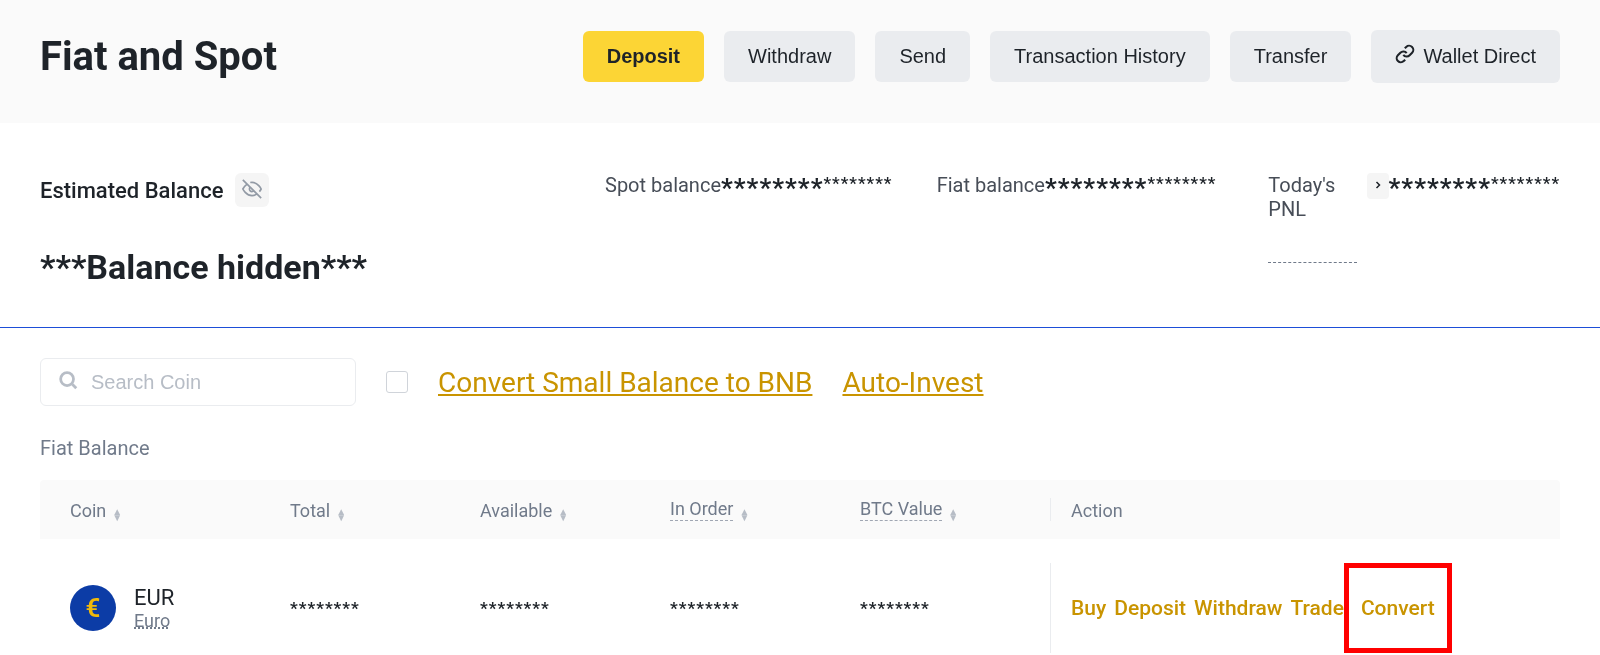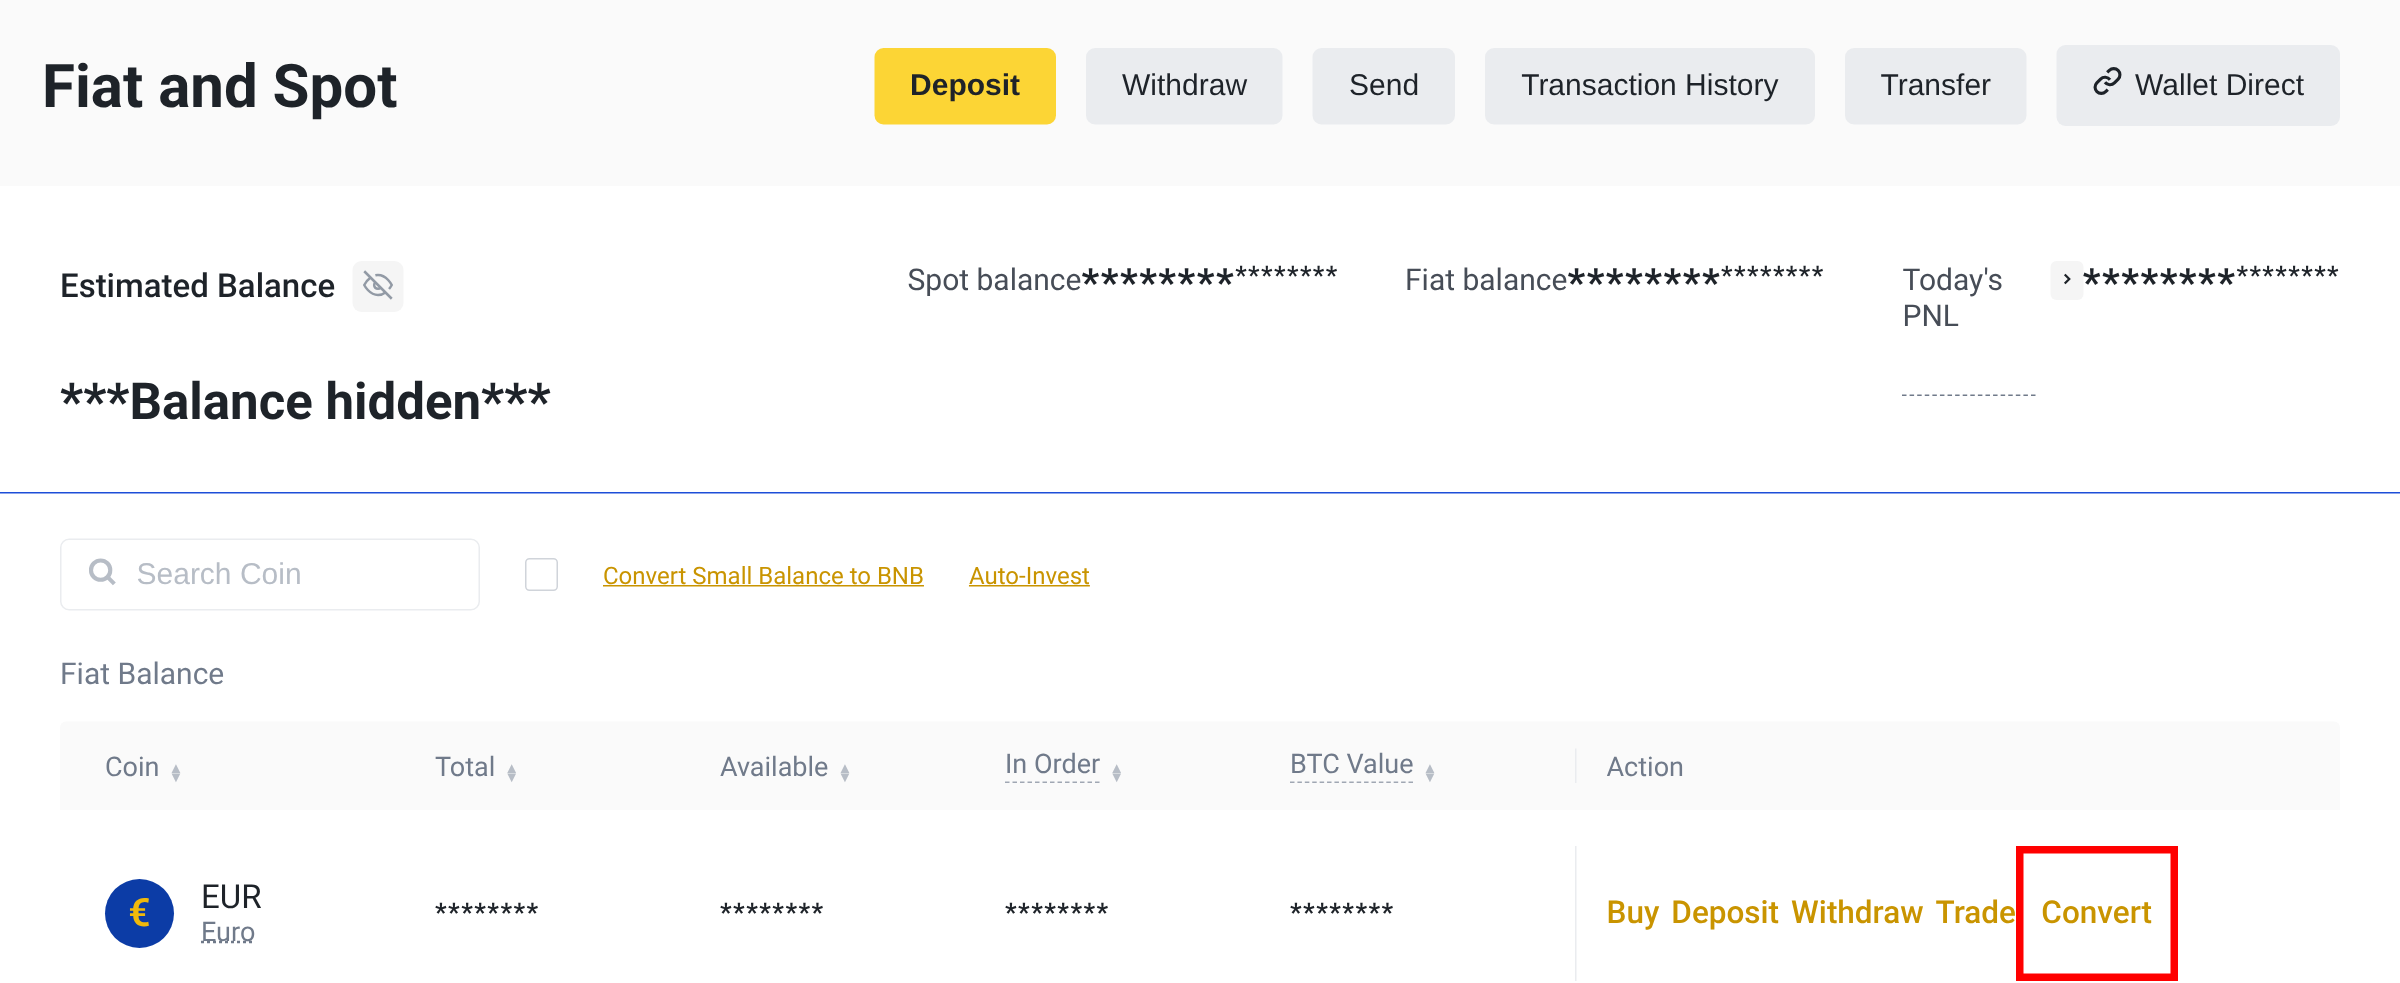--- a/index.html
+++ b/index.html
@@ -4,21 +4,21 @@
 <style>
   * { box-sizing: border-box; margin: 0; padding: 0; }
   body {
     font-family: -apple-system, BlinkMacSystemFont, "Segoe UI", Roboto, Helvetica, Arial, sans-serif;
     background: #ffffff;
     color: #1e2329;
     width: 1600px;
   }
   .top-bar {
     background: #fafafa;
-    padding: 30px 40px 40px 28px;
+    padding: 30px 40px 40px 40px;
     display: flex;
     align-items: center;
     justify-content: space-between;
   }
   .page-title {
     font-size: 40px;
     font-weight: 700;
     color: #1e2329;
   }
   .action-buttons {
@@ -125,21 +125,21 @@
     display: flex;
     align-items: center;
     gap: 30px;
   }
   .search-box {
     display: flex;
     align-items: center;
     border: 1px solid #eaecef;
     border-radius: 6px;
     padding: 10px 16px;
-    width: 280px;
+    width: 316px;
     gap: 12px;
   }
   .search-box input {
     border: none;
     outline: none;
     font-size: 20px;
     color: #707a8a;
     flex: 1;
     background: transparent;
   }
@@ -158,21 +158,21 @@
     border-radius: 3px;
     background: #fff;
   }
   .checkbox-label {
     font-size: 20px;
     border-bottom: 1px dashed #707a8a;
   }
   .link-gold {
     color: #c99400;
     text-decoration: underline;
-    font-size: 16px;
+    font-size: 28px;
     cursor: pointer;
   }
   .section-label {
     padding: 0 40px 20px 40px;
     color: #707a8a;
     font-size: 20px;
   }
   .table {
     margin: 0 40px;
   }

